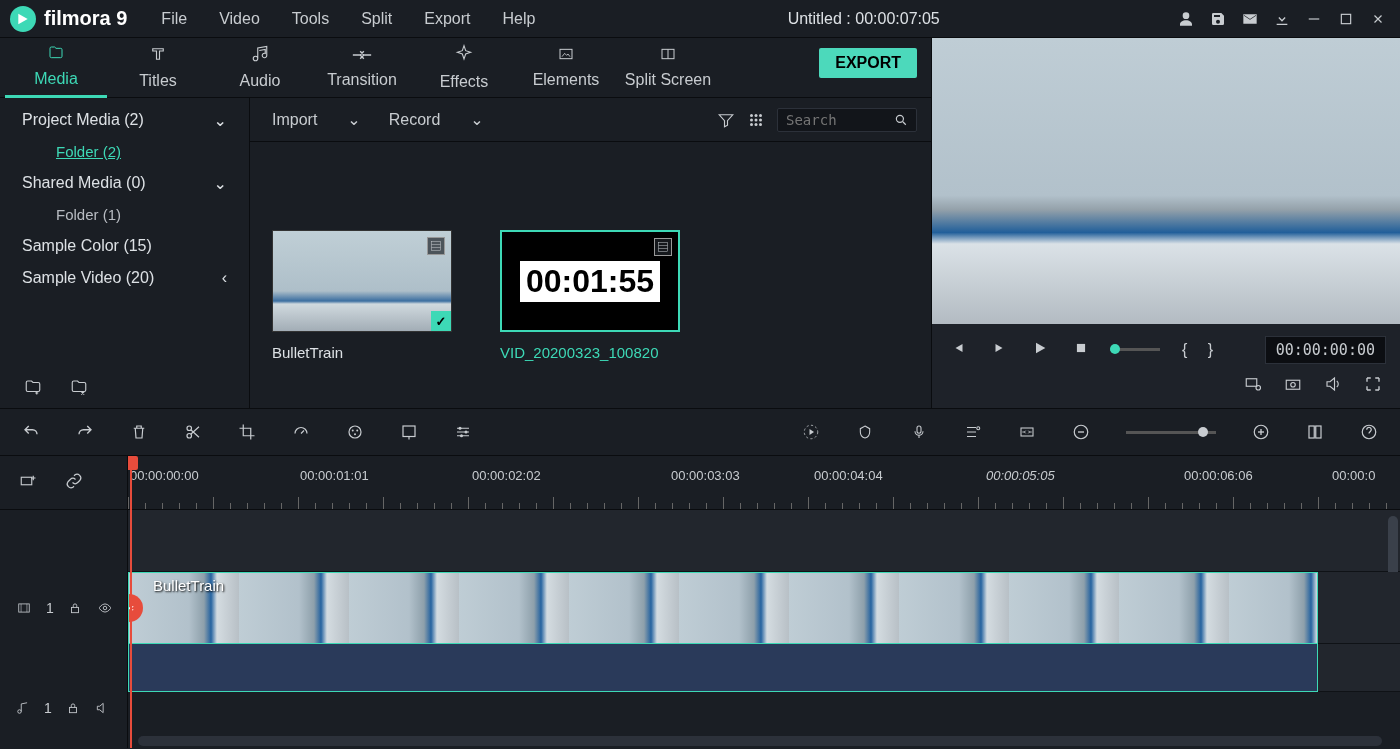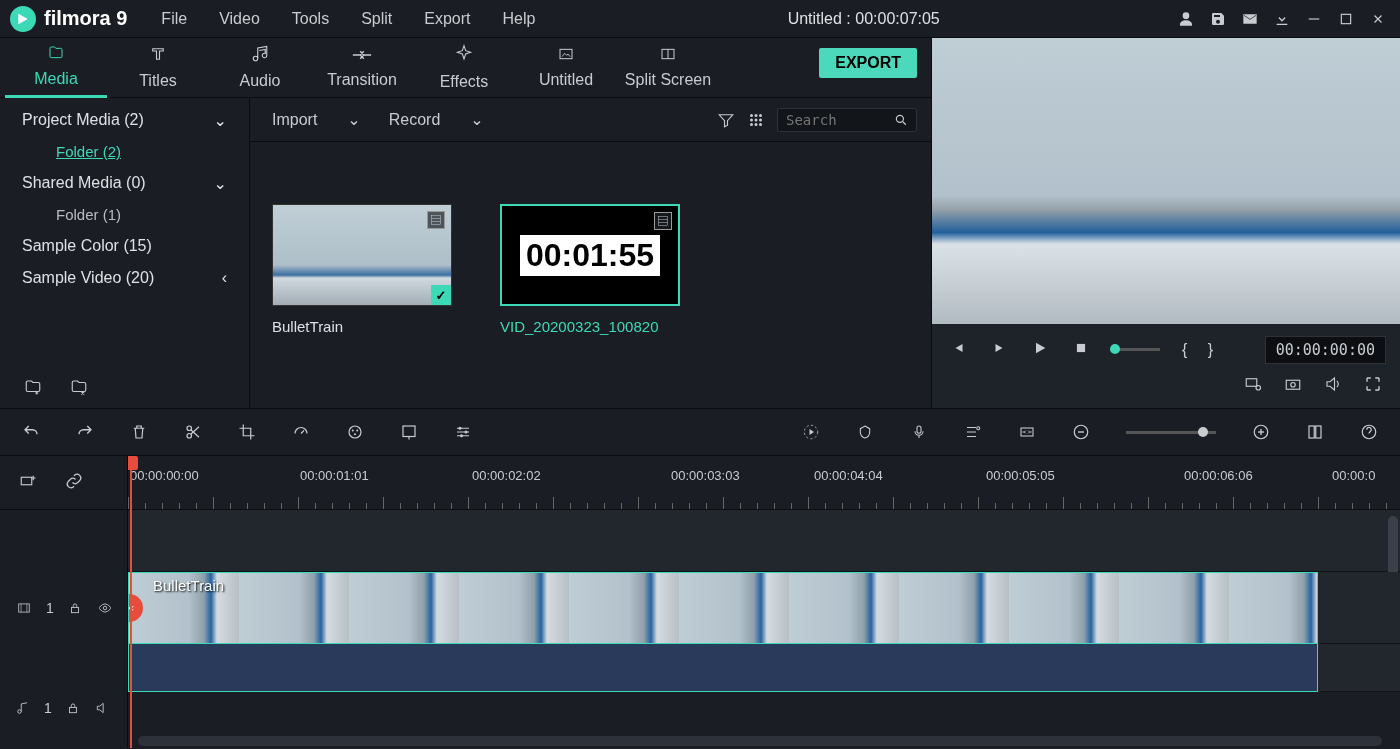--- a/index.html
+++ b/index.html
@@ -181,20 +181,21 @@
   width: 100%;
   outline: none;
 }
 .thumb-grid {
   display: flex;
   gap: 24px;
   padding: 22px;
 }
 .thumb {
   width: 204px;
+  margin-top: 26px;
 }
 .thumb-img {
   width: 180px;
   height: 102px;
   position: relative;
   border: 1px solid #333;
 }
 .thumb-img.selected { border: 2px solid #3dd9b6; }
 .thumb-badge {
   position: absolute;
@@ -561,21 +562,21 @@
         <span class="tab-ico"><svg width="20" height="20" viewBox="0 0 24 24">
               <path d="M12 2l2 6 6 2-6 2-2 6-2-6-6-2 6-2 2-6z" fill="none" stroke="currentColor" stroke-width="1.3"></path>
             </svg></span>
         <span>Effects</span>
       </div>
       <div class="tab">
         <span class="tab-ico"><svg width="20" height="16" viewBox="0 0 24 24">
               <rect x="3" y="5" width="18" height="14" fill="none" stroke="currentColor" stroke-width="1.5"></rect>
               <path d="M6 16l4-5 3 3 2-2 3 4" fill="none" stroke="currentColor" stroke-width="1.3"></path>
             </svg></span>
-        <span>Untitled</span>
+        <span>Elements</span>
       </div>
       <div class="tab">
         <span class="tab-ico"><svg width="20" height="16" viewBox="0 0 24 24">
               <rect x="3" y="5" width="18" height="14" fill="none" stroke="currentColor" stroke-width="1.5"></rect>
               <line x1="12" y1="5" x2="12" y2="19" stroke="currentColor" stroke-width="1.5"></line>
             </svg></span>
         <span>Split Screen</span>
       </div>
       <div class="export-btn">EXPORT</div>
     </div>
@@ -876,21 +877,21 @@
 
   <div class="timeline-right">
     <div class="playhead"></div>
     <div class="timeline-vscroll" style="right:2px"></div>
     <div class="ruler" id="ruler">
         <span class="ruler-mark" style="left: 2px;">00:00:00:00</span>
         <span class="ruler-mark" style="left: 172px;">00:00:01:01</span>
         <span class="ruler-mark" style="left: 344px;">00:00:02:02</span>
         <span class="ruler-mark" style="left: 543px;">00:00:03:03</span>
         <span class="ruler-mark" style="left: 686px;">00:00:04:04</span>
-        <span class="ruler-mark" style="left: 858px;">00:00:05:05</span>
+        <span class="ruler-mark" style="left: 858px; font-style: italic;">00:00:05:05</span>
         <span class="ruler-mark" style="left: 1056px;">00:00:06:06</span>
         <span class="ruler-mark" style="left: 1204px;">00:00:0</span>
         <div class="ruler-tick" style="left: 0px; height: 12px;"></div>
         <div class="ruler-tick" style="left: 17px; height: 6px;"></div>
         <div class="ruler-tick" style="left: 34px; height: 6px;"></div>
         <div class="ruler-tick" style="left: 51px; height: 6px;"></div>
         <div class="ruler-tick" style="left: 68px; height: 6px;"></div>
         <div class="ruler-tick" style="left: 85px; height: 12px;"></div>
         <div class="ruler-tick" style="left: 102px; height: 6px;"></div>
         <div class="ruler-tick" style="left: 119px; height: 6px;"></div>

